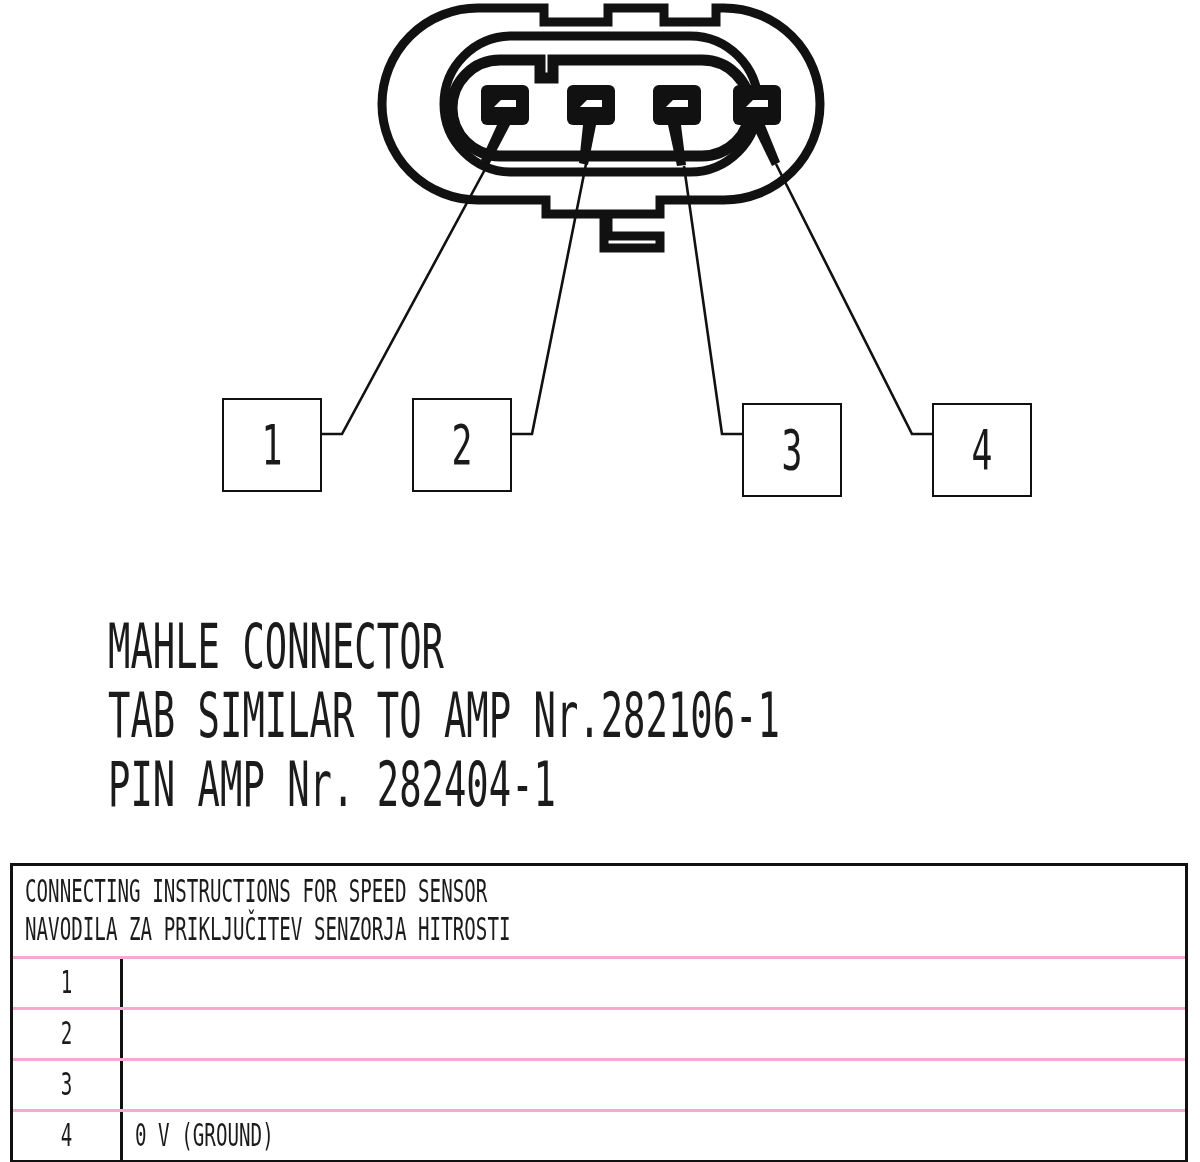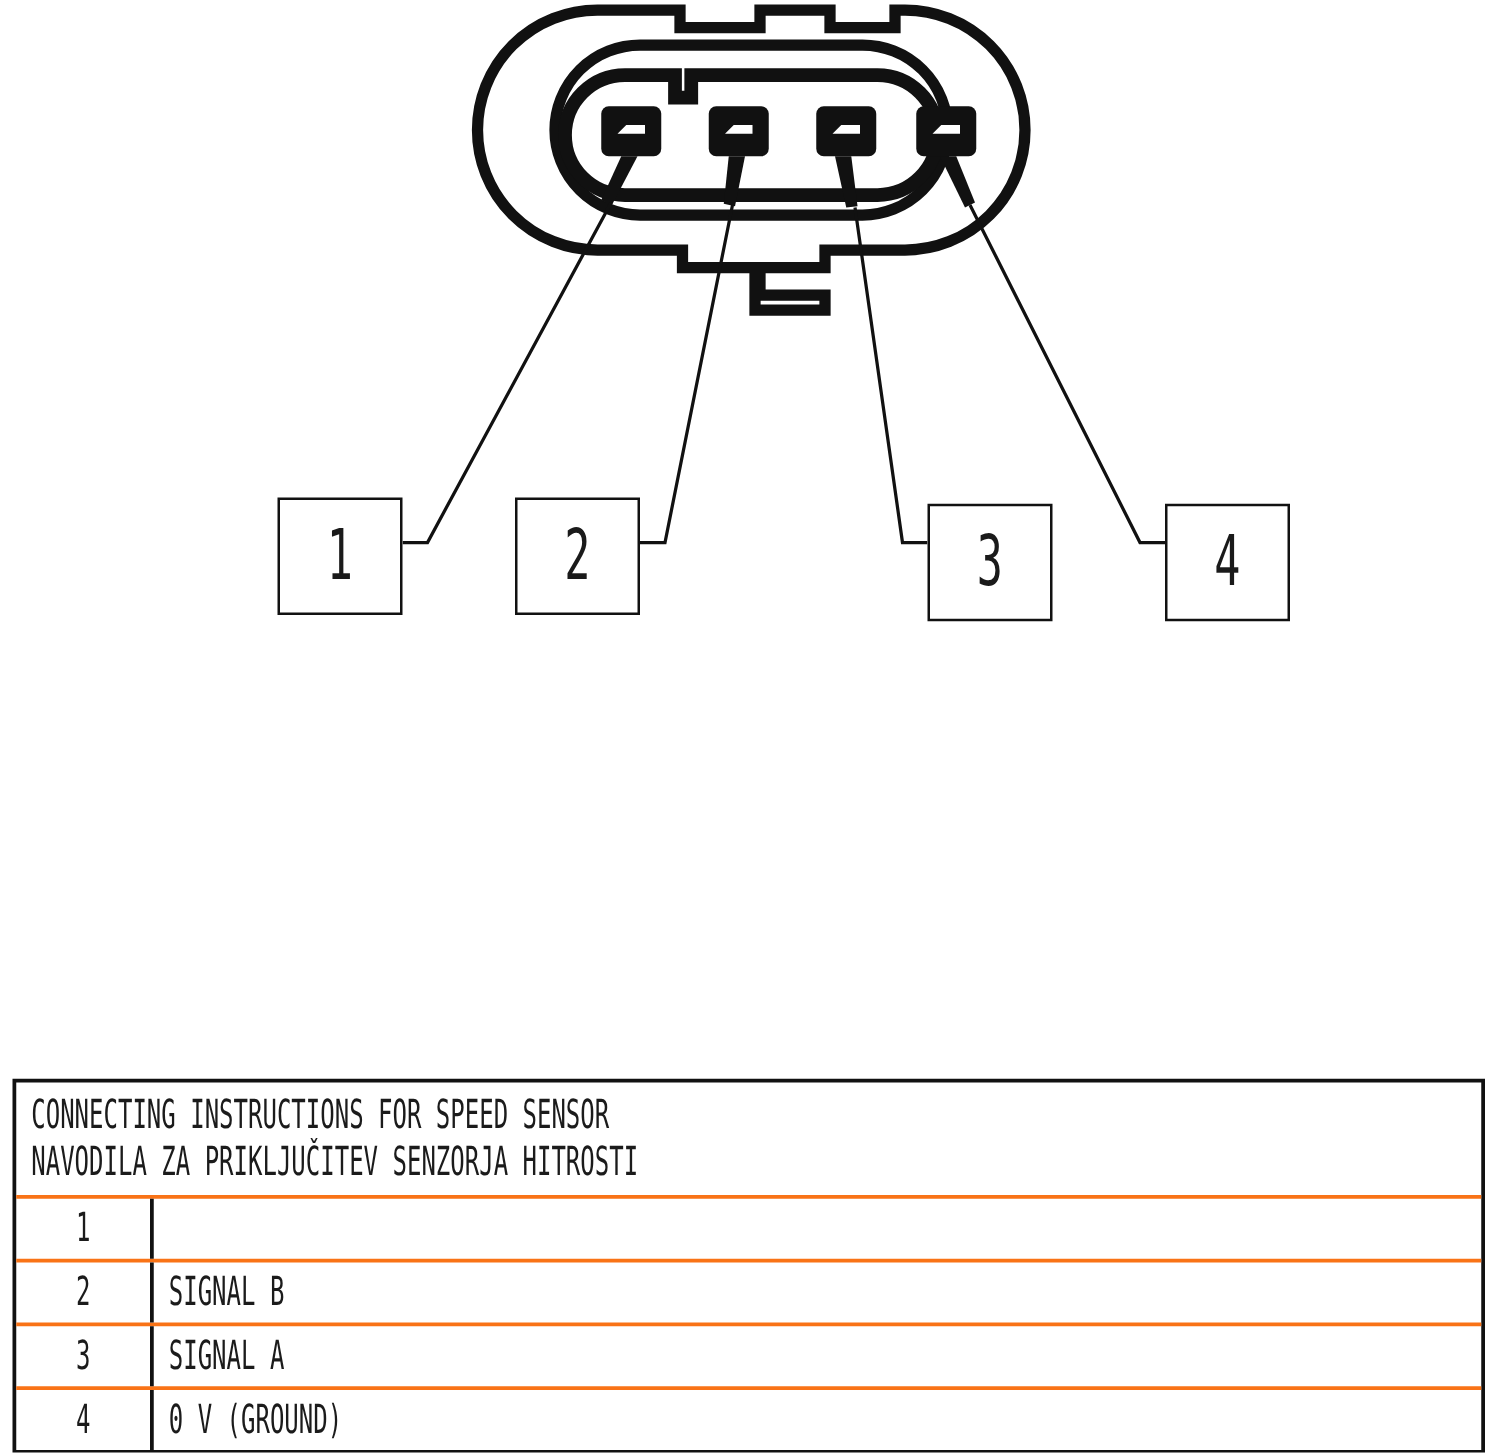--- a/index.html
+++ b/index.html
@@ -75,21 +75,21 @@
     left: 10px;
     top: 863px;
     width: 1178px;
     border: 3px solid #111111;
     box-sizing: border-box;
     background: #ffffff;
   }
   .tbl-row {
     display: flex;
     box-sizing: border-box;
-    border-bottom: 3px solid #f97316;
+    border-bottom: 3px solid #f9a8d4;
   }
   .tbl-row:last-child { border-bottom: none; }
 
   .tbl-head-cell {
     flex: 1 1 auto;
     padding: 6px 10px 8px 12px;
     box-sizing: border-box;
   }
   .tbl-head-line {
     font-family: "DejaVu Sans Mono", monospace;
@@ -223,51 +223,50 @@
   <div class="pin-box" style="left:412px; top:398px; width:100px; height:94px;">
     <span class="pin-box-label">2</span>
   </div>
   <div class="pin-box" style="left:742px; top:403px; width:100px; height:94px;">
     <span class="pin-box-label">3</span>
   </div>
   <div class="pin-box" style="left:932px; top:403px; width:100px; height:94px;">
     <span class="pin-box-label">4</span>
   </div>
 
+  <div id="caption">
+    <div class="caption-line">MAHLE CONNECTOR</div>
+    <div class="caption-line">TAB SIMILAR TO AMP Nr.282106-1</div>
+    <div class="caption-line">PIN AMP Nr. 282404-1</div>
+  </div>
 
   <div id="spec-table">
 
     <div class="tbl-row">
       <div class="tbl-head-cell">
         <div class="tbl-head-line">CONNECTING INSTRUCTIONS FOR SPEED SENSOR</div>
         <div class="tbl-head-line">NAVODILA ZA PRIKLJUČITEV SENZORJA HITROSTI</div>
       </div>
     </div>
 
     <div class="tbl-row">
       <div class="tbl-num-cell">
         <span class="tbl-num-text">1</span>
       </div>
     </div>
 
     <div class="tbl-row">
       <div class="tbl-num-cell">
         <span class="tbl-num-text">2</span>
       </div>
-      <div class="tbl-val-cell">
-        <span class="tbl-val-text">SIGNAL B</span>
-      </div>
     </div>
 
     <div class="tbl-row">
       <div class="tbl-num-cell">
         <span class="tbl-num-text">3</span>
-      </div>
-      <div class="tbl-val-cell">
-        <span class="tbl-val-text">SIGNAL A</span>
       </div>
     </div>
 
     <div class="tbl-row">
       <div class="tbl-num-cell">
         <span class="tbl-num-text">4</span>
       </div>
       <div class="tbl-val-cell">
         <span class="tbl-val-text">0 V (GROUND)</span>
       </div>

